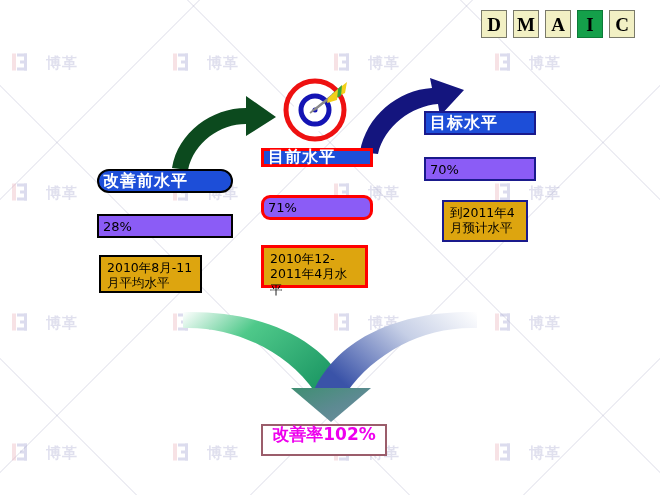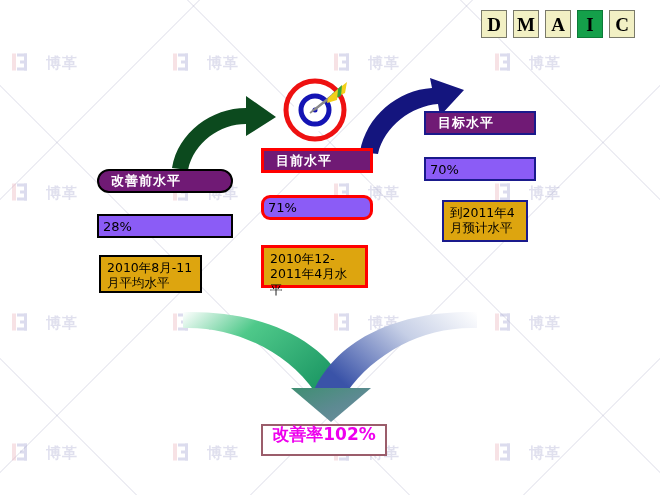--- a/index.html
+++ b/index.html
@@ -120,25 +120,25 @@
   
   .box {
     position: absolute;
     box-sizing: border-box;
     z-index: 4;
     display: flex;
     align-items: center;
     font-family: "DejaVu Sans", "Liberation Sans", sans-serif;
   }
   .box-title {
-    background: #701a75;
+    background: #1d4ed8;
     color: #ffffff;
-    font-size: 13px;
+    font-size: 16px;
     font-weight: bold;
-    padding-left: 12px;
+    padding-left: 4px;
     letter-spacing: 1px;
   }
   .box-value {
     background: #8b5cf6;
     color: #000000;
     font-size: 13px;
     padding-left: 4px;
     margin-top: 8px;
   }
   .box-note {
@@ -383,21 +383,21 @@
   <div class="box box-title bd-black" style="left:97px; top:169px; width:136px; height:24px;border-radius:12px;">
     <span>改善前水平</span>
   </div>
   <div class="box box-value bd-black" style="left:97px; top:206px; width:136px; height:24px;">
     <span>28%</span>
   </div>
   <div class="box box-note bd-black" style="left:99px; top:255px; width:103px; height:38px;">
     <span>2010年8月-11月平均水平</span>
   </div>
 
-  <div class="box box-title bd-red" style="left:261px; top:148px; width:112px; height:25px;">
+  <div class="box box-title bd-red" style="left:261px; top:148px; width:112px; height:19px;">
     <span>目前水平</span>
   </div>
   <div class="box box-value bd-red" style="left:261px; top:187px; width:112px; height:25px;border-radius:9px;">
     <span>71%</span>
   </div>
   <div class="box box-note bd-red" style="left:261px; top:245px; width:107px; height:43px;justify-content:center;">
     <span>2010年12-2011年4月水平</span>
   </div>
 
   <div class="box box-title bd-navy" style="left:424px; top:111px; width:112px; height:24px;">

